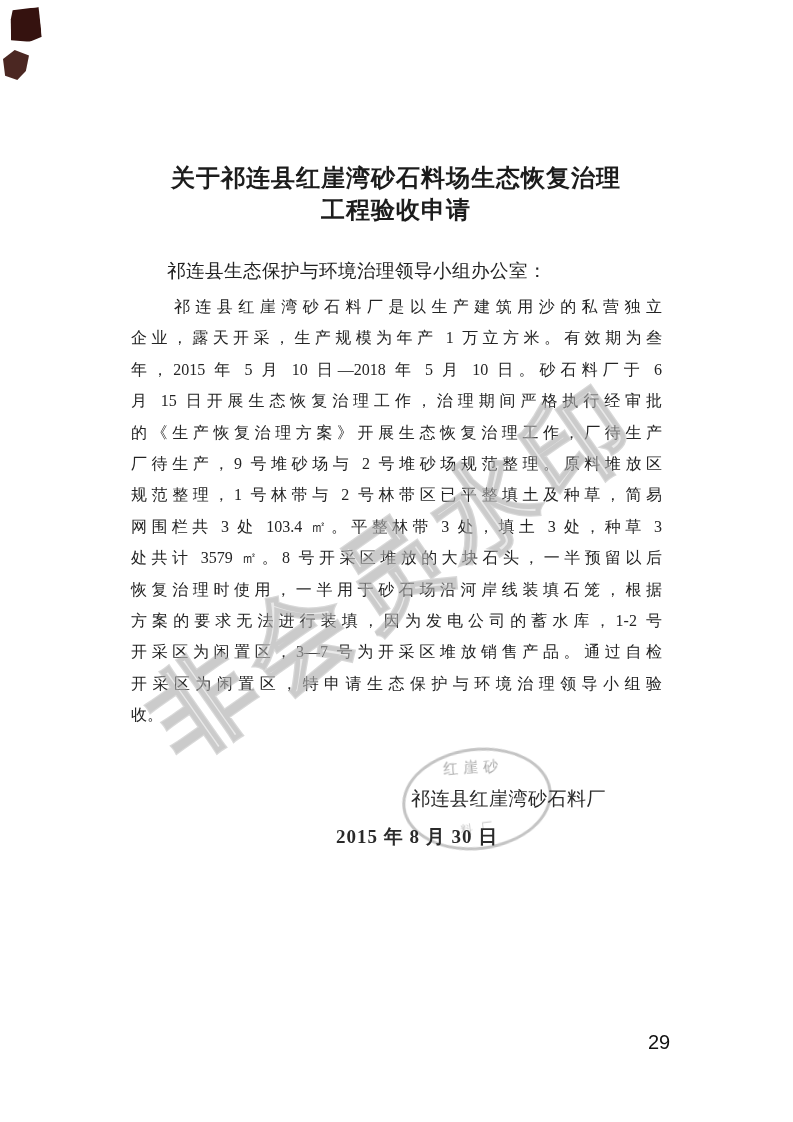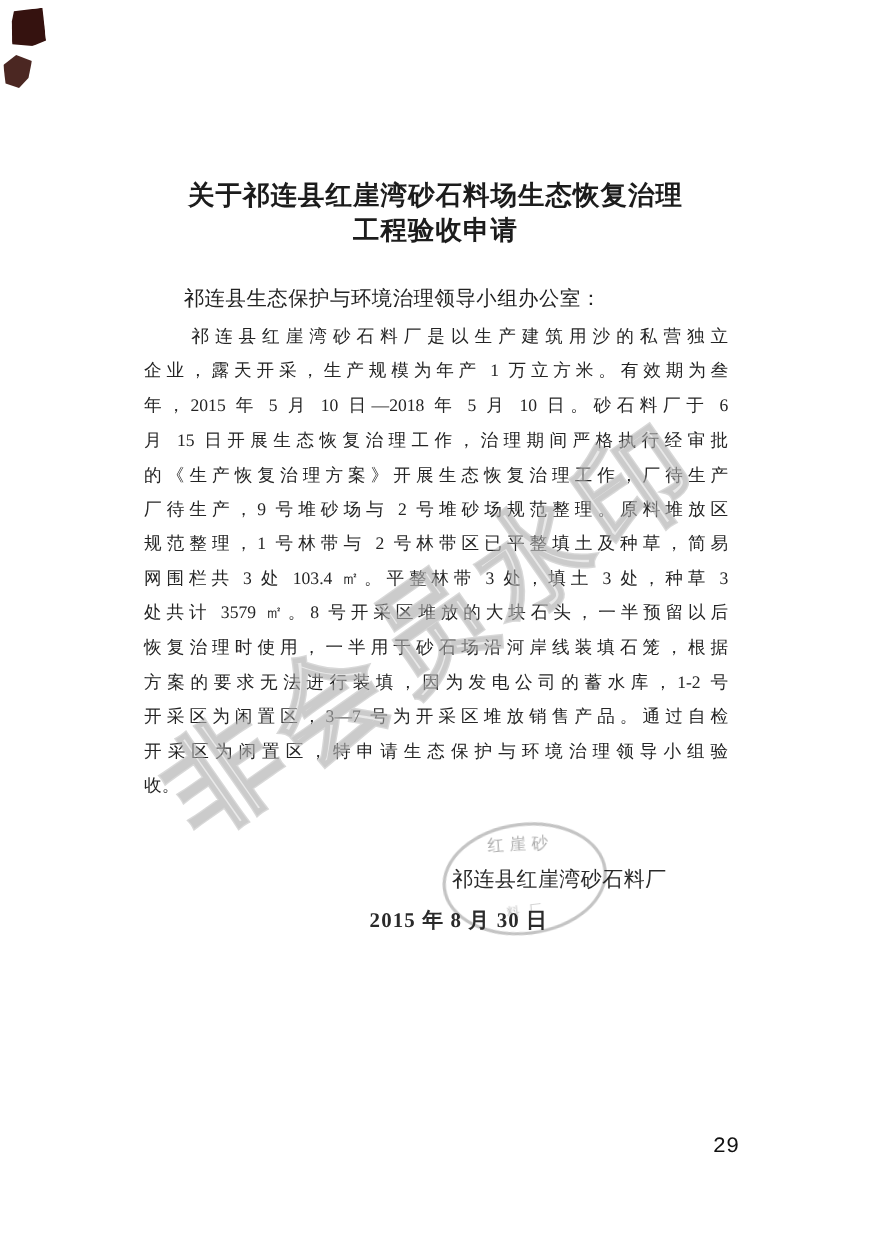--- a/index.html
+++ b/index.html
@@ -69,21 +69,21 @@
     position:absolute; left:336px; top:786px; width:270px; text-align:right;
     font-size:19px; color:#2a2a2a; z-index:4; letter-spacing:.5px;
   }
   .sig-date {
     position:absolute; left:336px; top:824px; width:270px; text-align:left;
     font-size:19px; color:#2a2a2a; z-index:4; letter-spacing:1px;font-weight:bold;
   }
 
   .page-number {
     position:absolute; left:648px; top:1031px;
-    font-family:Liberation Mono, monospace;
+    font-family:Liberation Sans, sans-serif;
     font-size:20px; color:#111;
   }
 </style>
 </head>
 <body>
 
 <div class="page">
 
   <div class="ink-mark mark1"></div>
   <div class="ink-mark mark2"></div>

